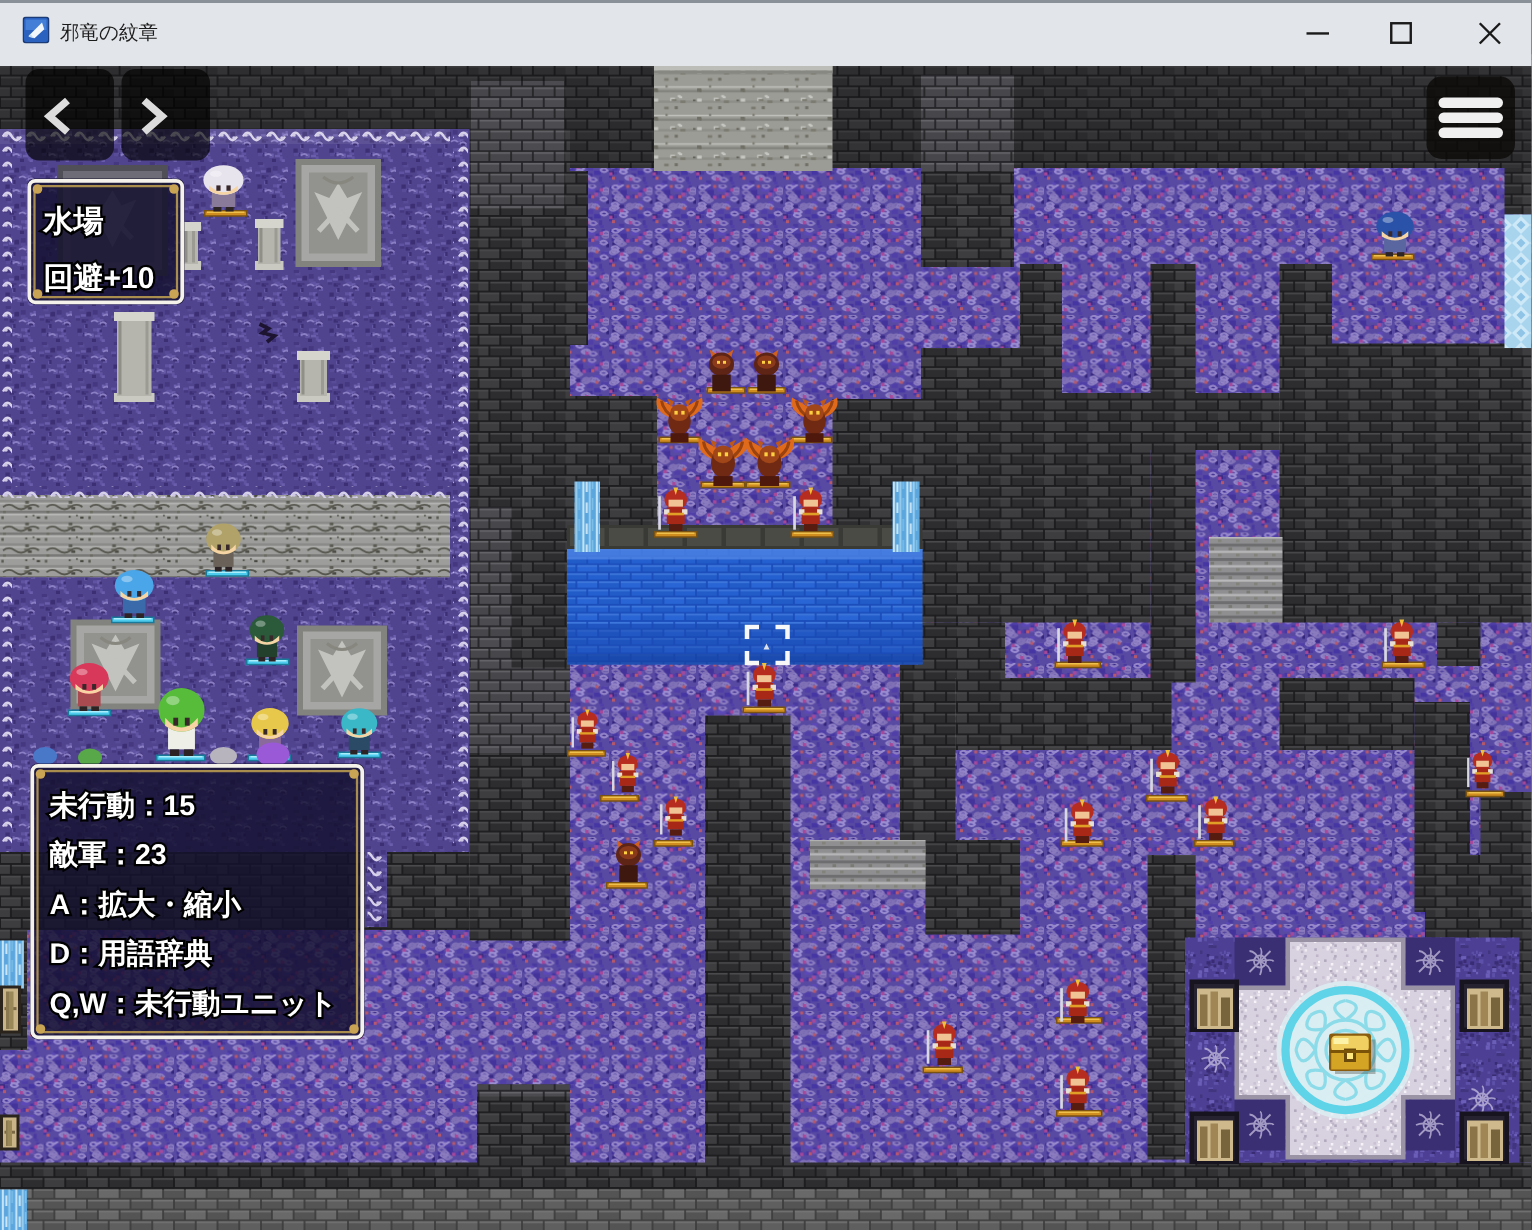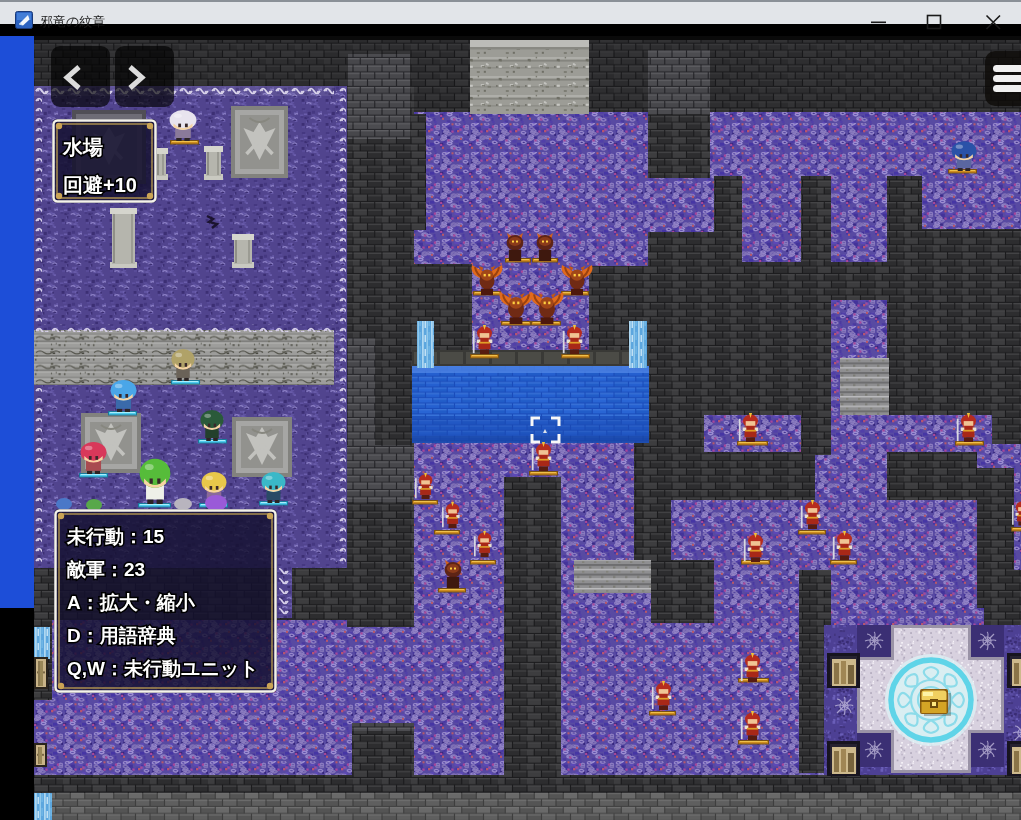--- a/index.html
+++ b/index.html
@@ -1,18 +1,18 @@
 <!DOCTYPE html>
 <html><head>
 <meta charset="utf-8">
 <style>
 html,body{margin:0;padding:0;width:1021px;height:820px;overflow:hidden;background:#000;font-family:"Liberation Sans", sans-serif;}
 *{box-sizing:border-box;}
-#titlebar{position:absolute;top:0;left:0;width:1021px;height:24px;background:#e2e5e9;border-top:2px solid #8a9097;}
-#game{position:absolute;top:36px;left:0;width:1021px;height:572px;background:#1d4ed8;padding-left:34px;}
+#titlebar{position:absolute;top:0;left:0;width:1021px;height:44px;background:#e2e5e9;border-top:2px solid #8a9097;}
+#game{position:absolute;top:36px;left:0;width:1021px;height:572px;background:#7dd3fc;}
 </style>
 </head>
 <body>
 
 <div id="game"><svg width="1021" height="784" viewBox="0 0 1021 784">
       <defs>
         <pattern id="wallD" width="29.0" height="14.4" patternUnits="userSpaceOnUse">
           <rect width="29.0" height="14.4" fill="#1b1b1d"></rect>
           <rect x="0.60" y="0.60" width="13.30" height="6.00" fill="#3d3d3f"></rect>
           <rect x="0.60" y="0.60" width="13.30" height="1.1" fill="#4a4a4c"></rect>

